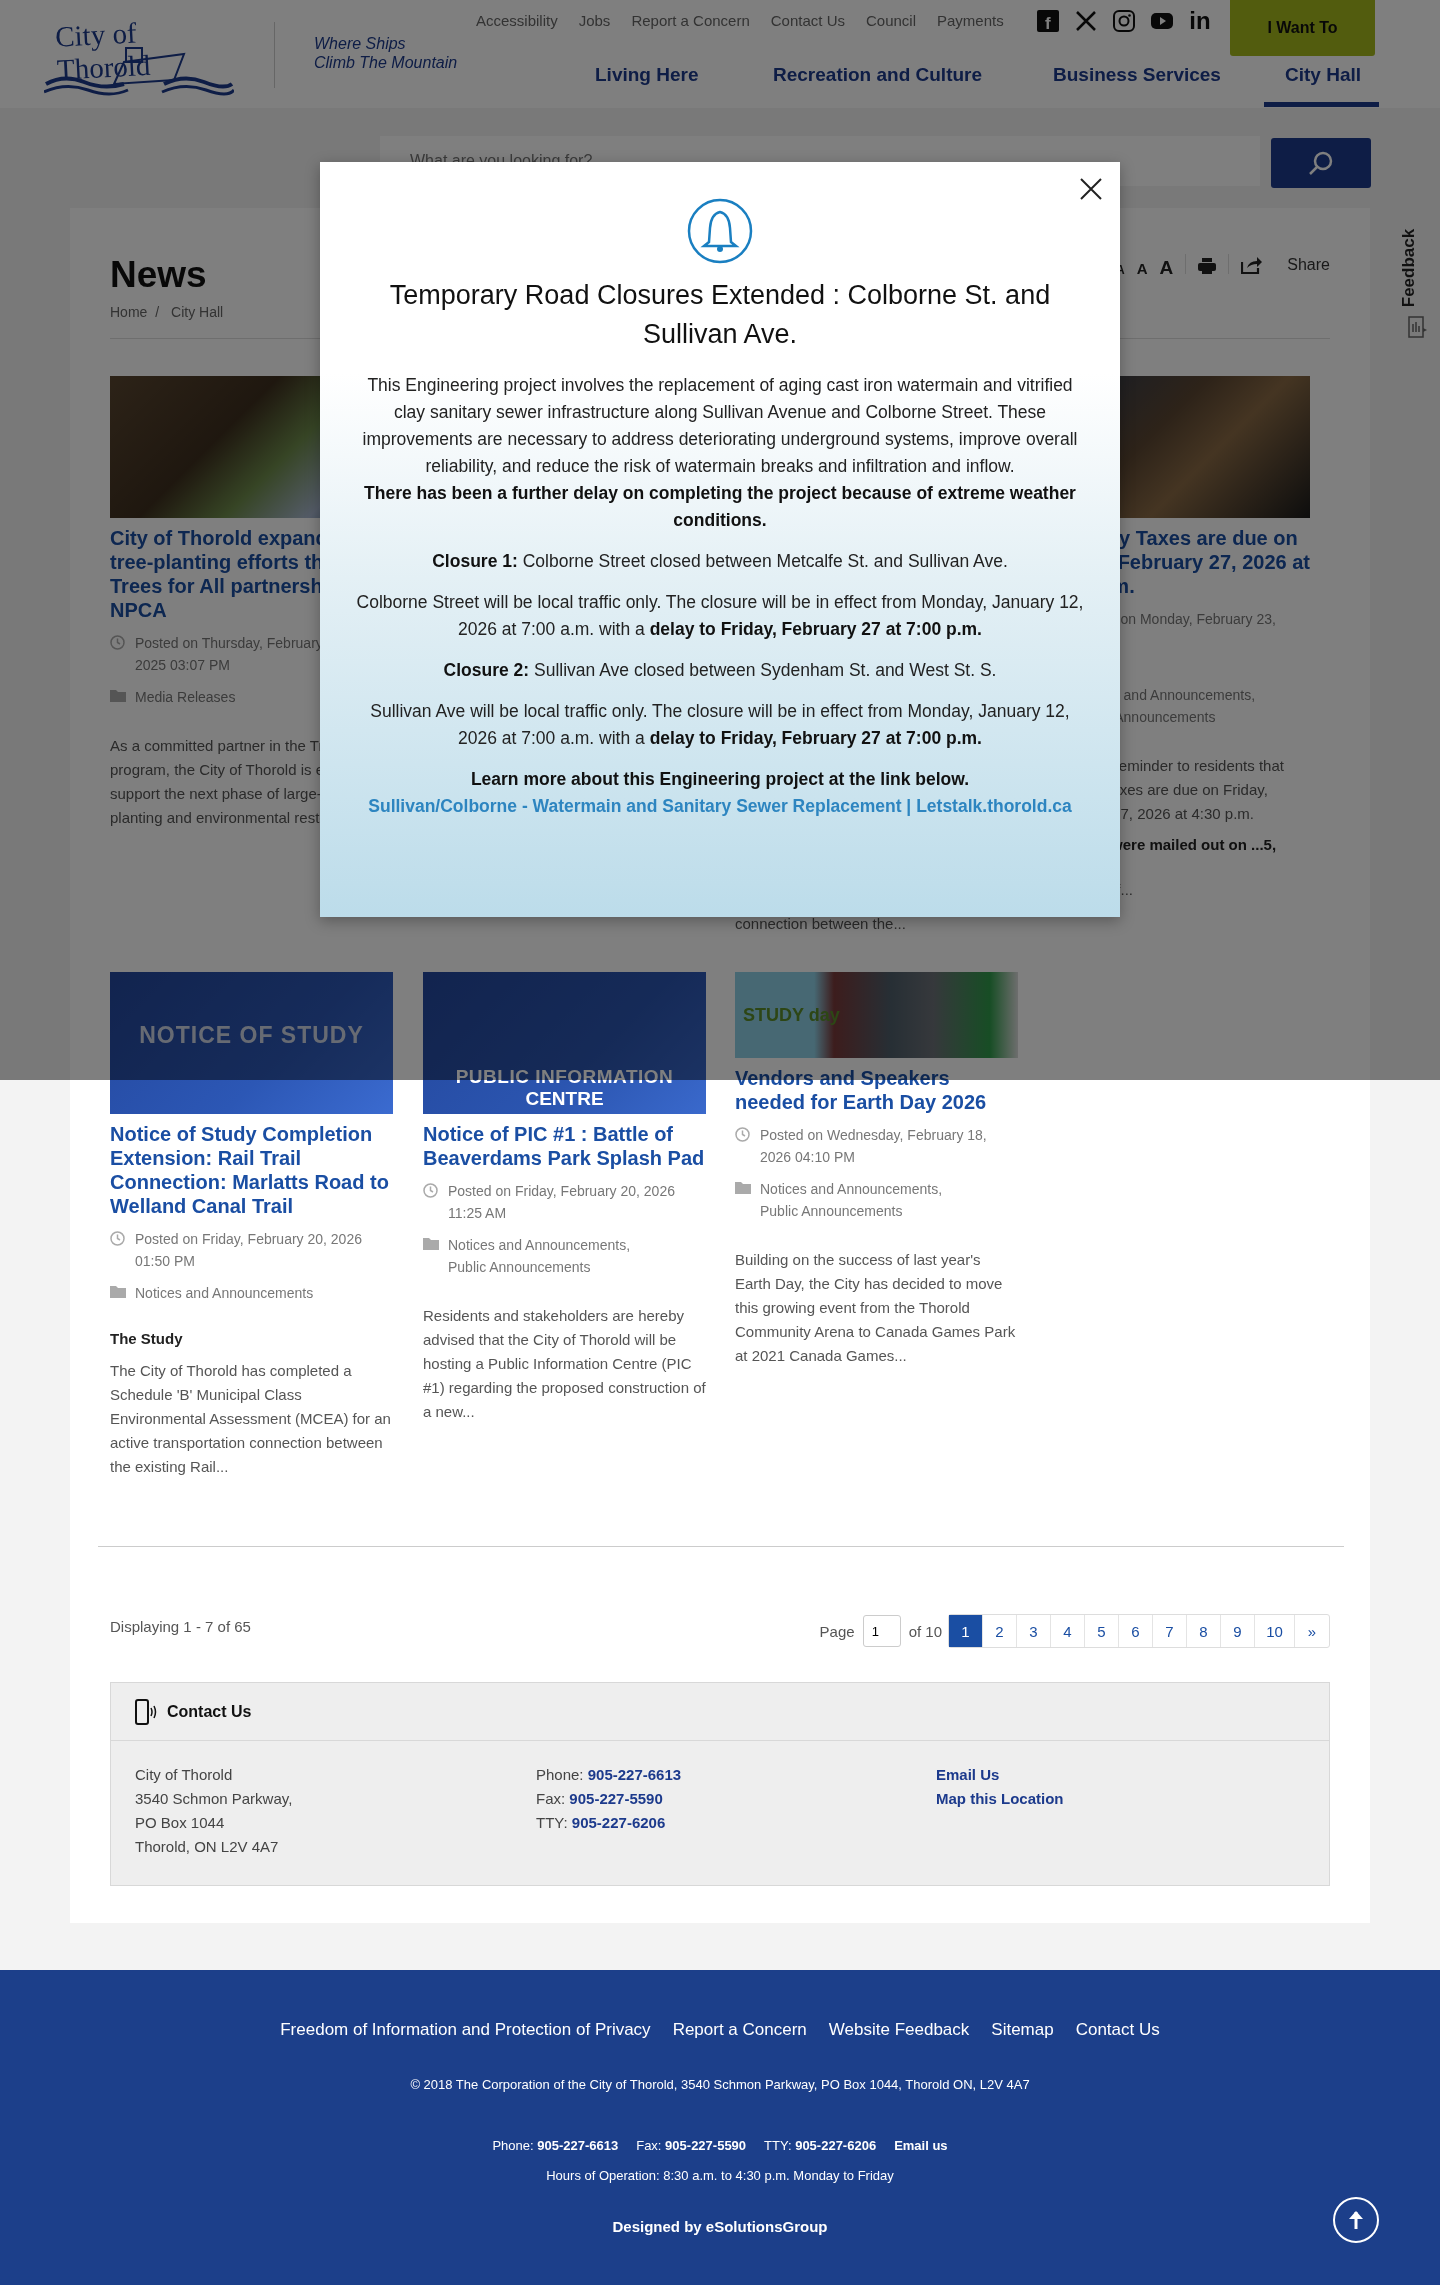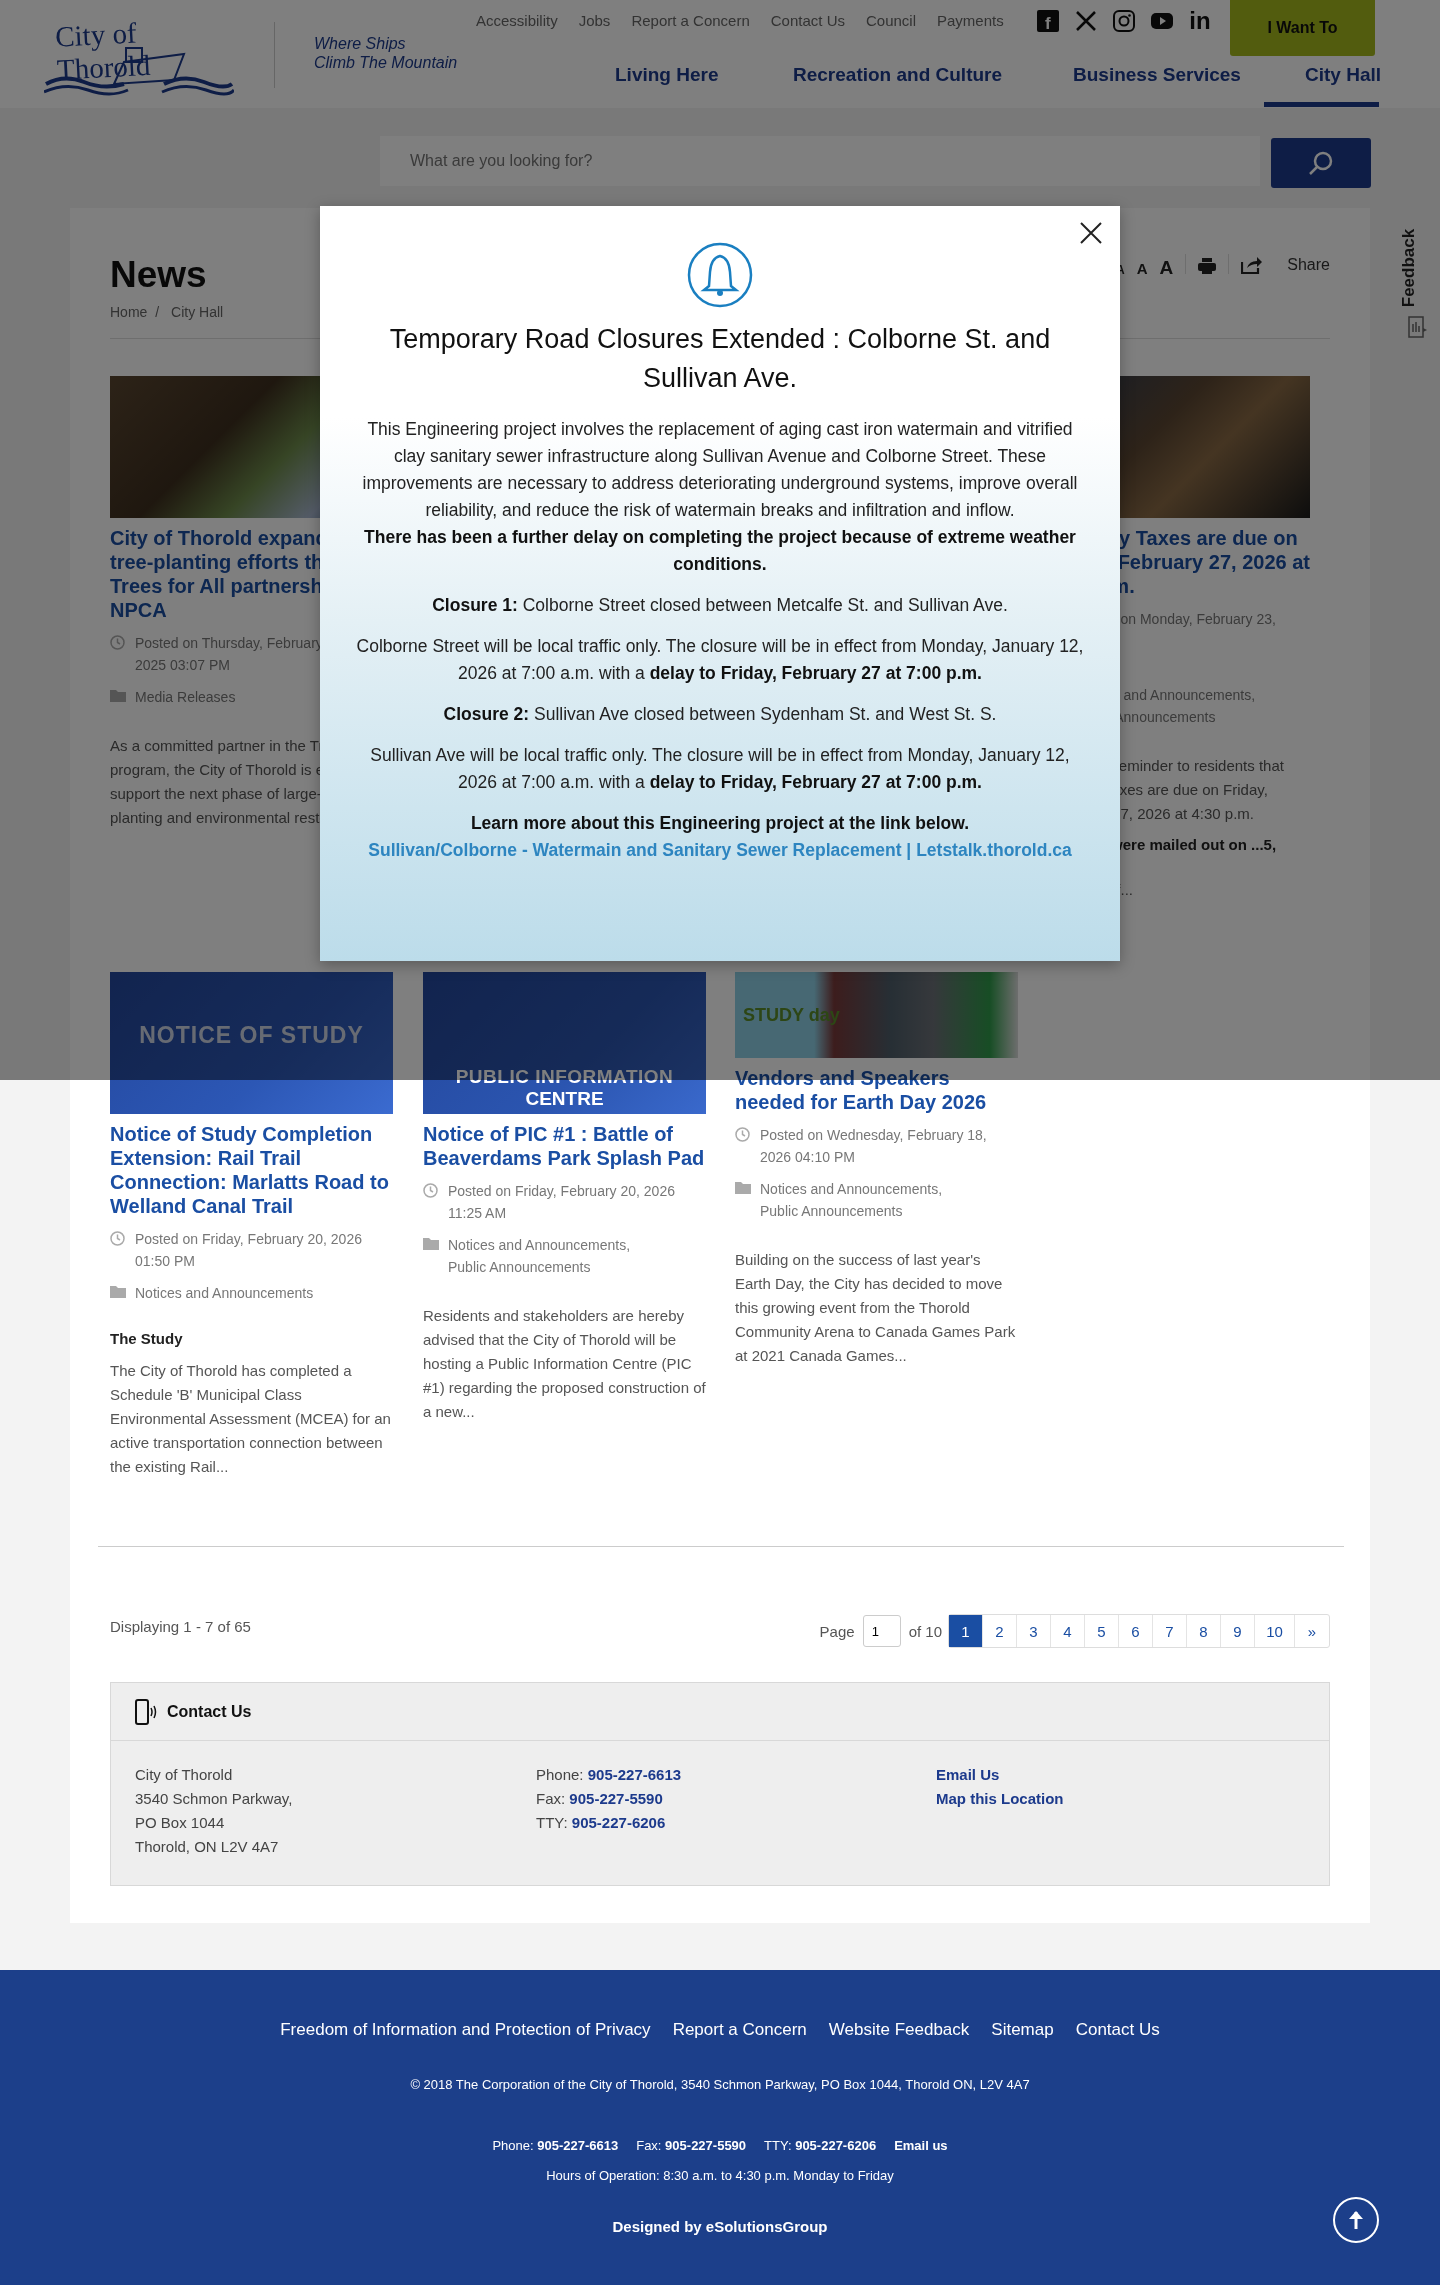--- a/index.html
+++ b/index.html
@@ -12,21 +12,21 @@
   .logo { position: absolute; left: 44px; top: 14px; width: 190px; height: 82px; }
   .logo-text { position: absolute; left: 12px; top: 2px; font-family: "Liberation Serif", serif; font-size: 29px; color: #1c3a8c; transform: rotate(-3deg); }
   .logo svg { position: absolute; left: 0; top: 30px; }
   .divider-v { position: absolute; left: 274px; top: 22px; width: 1px; height: 66px; background: #ccc; }
   .tagline { position: absolute; left: 314px; top: 34px; font-style: italic; font-size: 16px; color: #1c3a8c; line-height: 19px; }
   .util-nav { position: absolute; left: 476px; top: 12px; display: flex; gap: 21px; font-size: 15px; color: #666; }
   .social { position: absolute; left: 1036px; top: 8px; display: flex; gap: 14px; align-items: center; }
   .social span { display: inline-flex; width: 24px; height: 26px; align-items: center; justify-content: center; color: #111; font-weight: bold; font-size: 20px; }
   .iwant { position: absolute; left: 1230px; top: 0; width: 145px; height: 56px; background: #a4b81c; color: #111; font-size: 16px; font-weight: bold; display: flex; align-items: center; justify-content: center; border-radius: 0 0 3px 3px; }
   .main-nav { position: absolute; left: 0; top: 64px; width: 1440px; height: 40px; }
-  .main-nav a { position: absolute; top: 0; font-size: 19px; color: #1c3a8c; font-weight: bold; margin-left: 20px; }
+  .main-nav a { position: absolute; top: 0; font-size: 19px; color: #1c3a8c; font-weight: bold; }
   .main-nav .active-bar { position: absolute; left: 1264px; top: 38px; width: 115px; height: 5px; background: #1c3a8c; }
 
   
   .search-band { position: absolute; top: 108px; left: 0; width: 1440px; height: 100px; background: #f3f3f3; }
   .search-input { position: absolute; left: 380px; top: 28px; width: 880px; height: 50px; background: #fff; border: none; font-size: 16px; padding: 0 30px; color: #777; }
   .search-btn { position: absolute; left: 1271px; top: 30px; width: 100px; height: 50px; background: #1c3a8c; border-radius: 3px; display: flex; align-items: center; justify-content: center; }
 
   
   .content { position: absolute; left: 70px; top: 208px; width: 1300px; height: 1715px; background: #fff; }
   .page-title { position: absolute; left: 40px; top: 46px; font-size: 37px; font-weight: bold; color: #111; }
@@ -68,21 +68,21 @@
   .to-top { position: absolute; left: 1333px; top: 227px; width: 46px; height: 46px; border: 2px solid #fff; border-radius: 50%; display: flex; align-items: center; justify-content: center; }
 
   
   .overlay { position: absolute; left: 0; top: 0; width: 1440px; height: 1080px; background: rgba(0,0,0,0.5); }
 
   
   .feedback { position: absolute; left: 1400px; top: 216px; width: 36px; height: 130px; }
   .feedback span { position: absolute; left: -30px; top: 42px; transform: rotate(-90deg); font-weight: bold; font-size: 17px; color: #111; white-space: nowrap; }
 
   
-  .modal { position: absolute; left: 320px; top: 162px; width: 800px; height: 755px; background: linear-gradient(#ffffff 0%, #ffffff 28%, #e4f0f5 55%, #bcdcea 100%); box-shadow: 0 4px 14px rgba(0,0,0,0.3); text-align: center; margin-top: 44px; }
+  .modal { position: absolute; left: 320px; top: 162px; width: 800px; height: 755px; background: linear-gradient(#ffffff 0%, #ffffff 28%, #e4f0f5 55%, #bcdcea 100%); box-shadow: 0 4px 14px rgba(0,0,0,0.3); text-align: center; }
   .modal-close { position: absolute; right: 16px; top: 14px; width: 26px; height: 26px; }
   .bell { position: absolute; left: 367px; top: 36px; width: 66px; height: 66px; }
   .modal h2 { position: absolute; top: 114px; left: 40px; width: 720px; font-size: 27px; line-height: 39px; font-weight: normal; color: #111; }
   .modal .body { position: absolute; top: 210px; left: 36px; width: 728px; font-size: 17.5px; line-height: 27px; color: #222; }
   .modal .body p { margin-bottom: 14px; }
   .modal .body p.tight { margin-bottom: 0; }
   .modal .body b { color: #111; }
   .modal .link { color: #2d85c0; font-weight: bold; }
 </style>
 </head>

